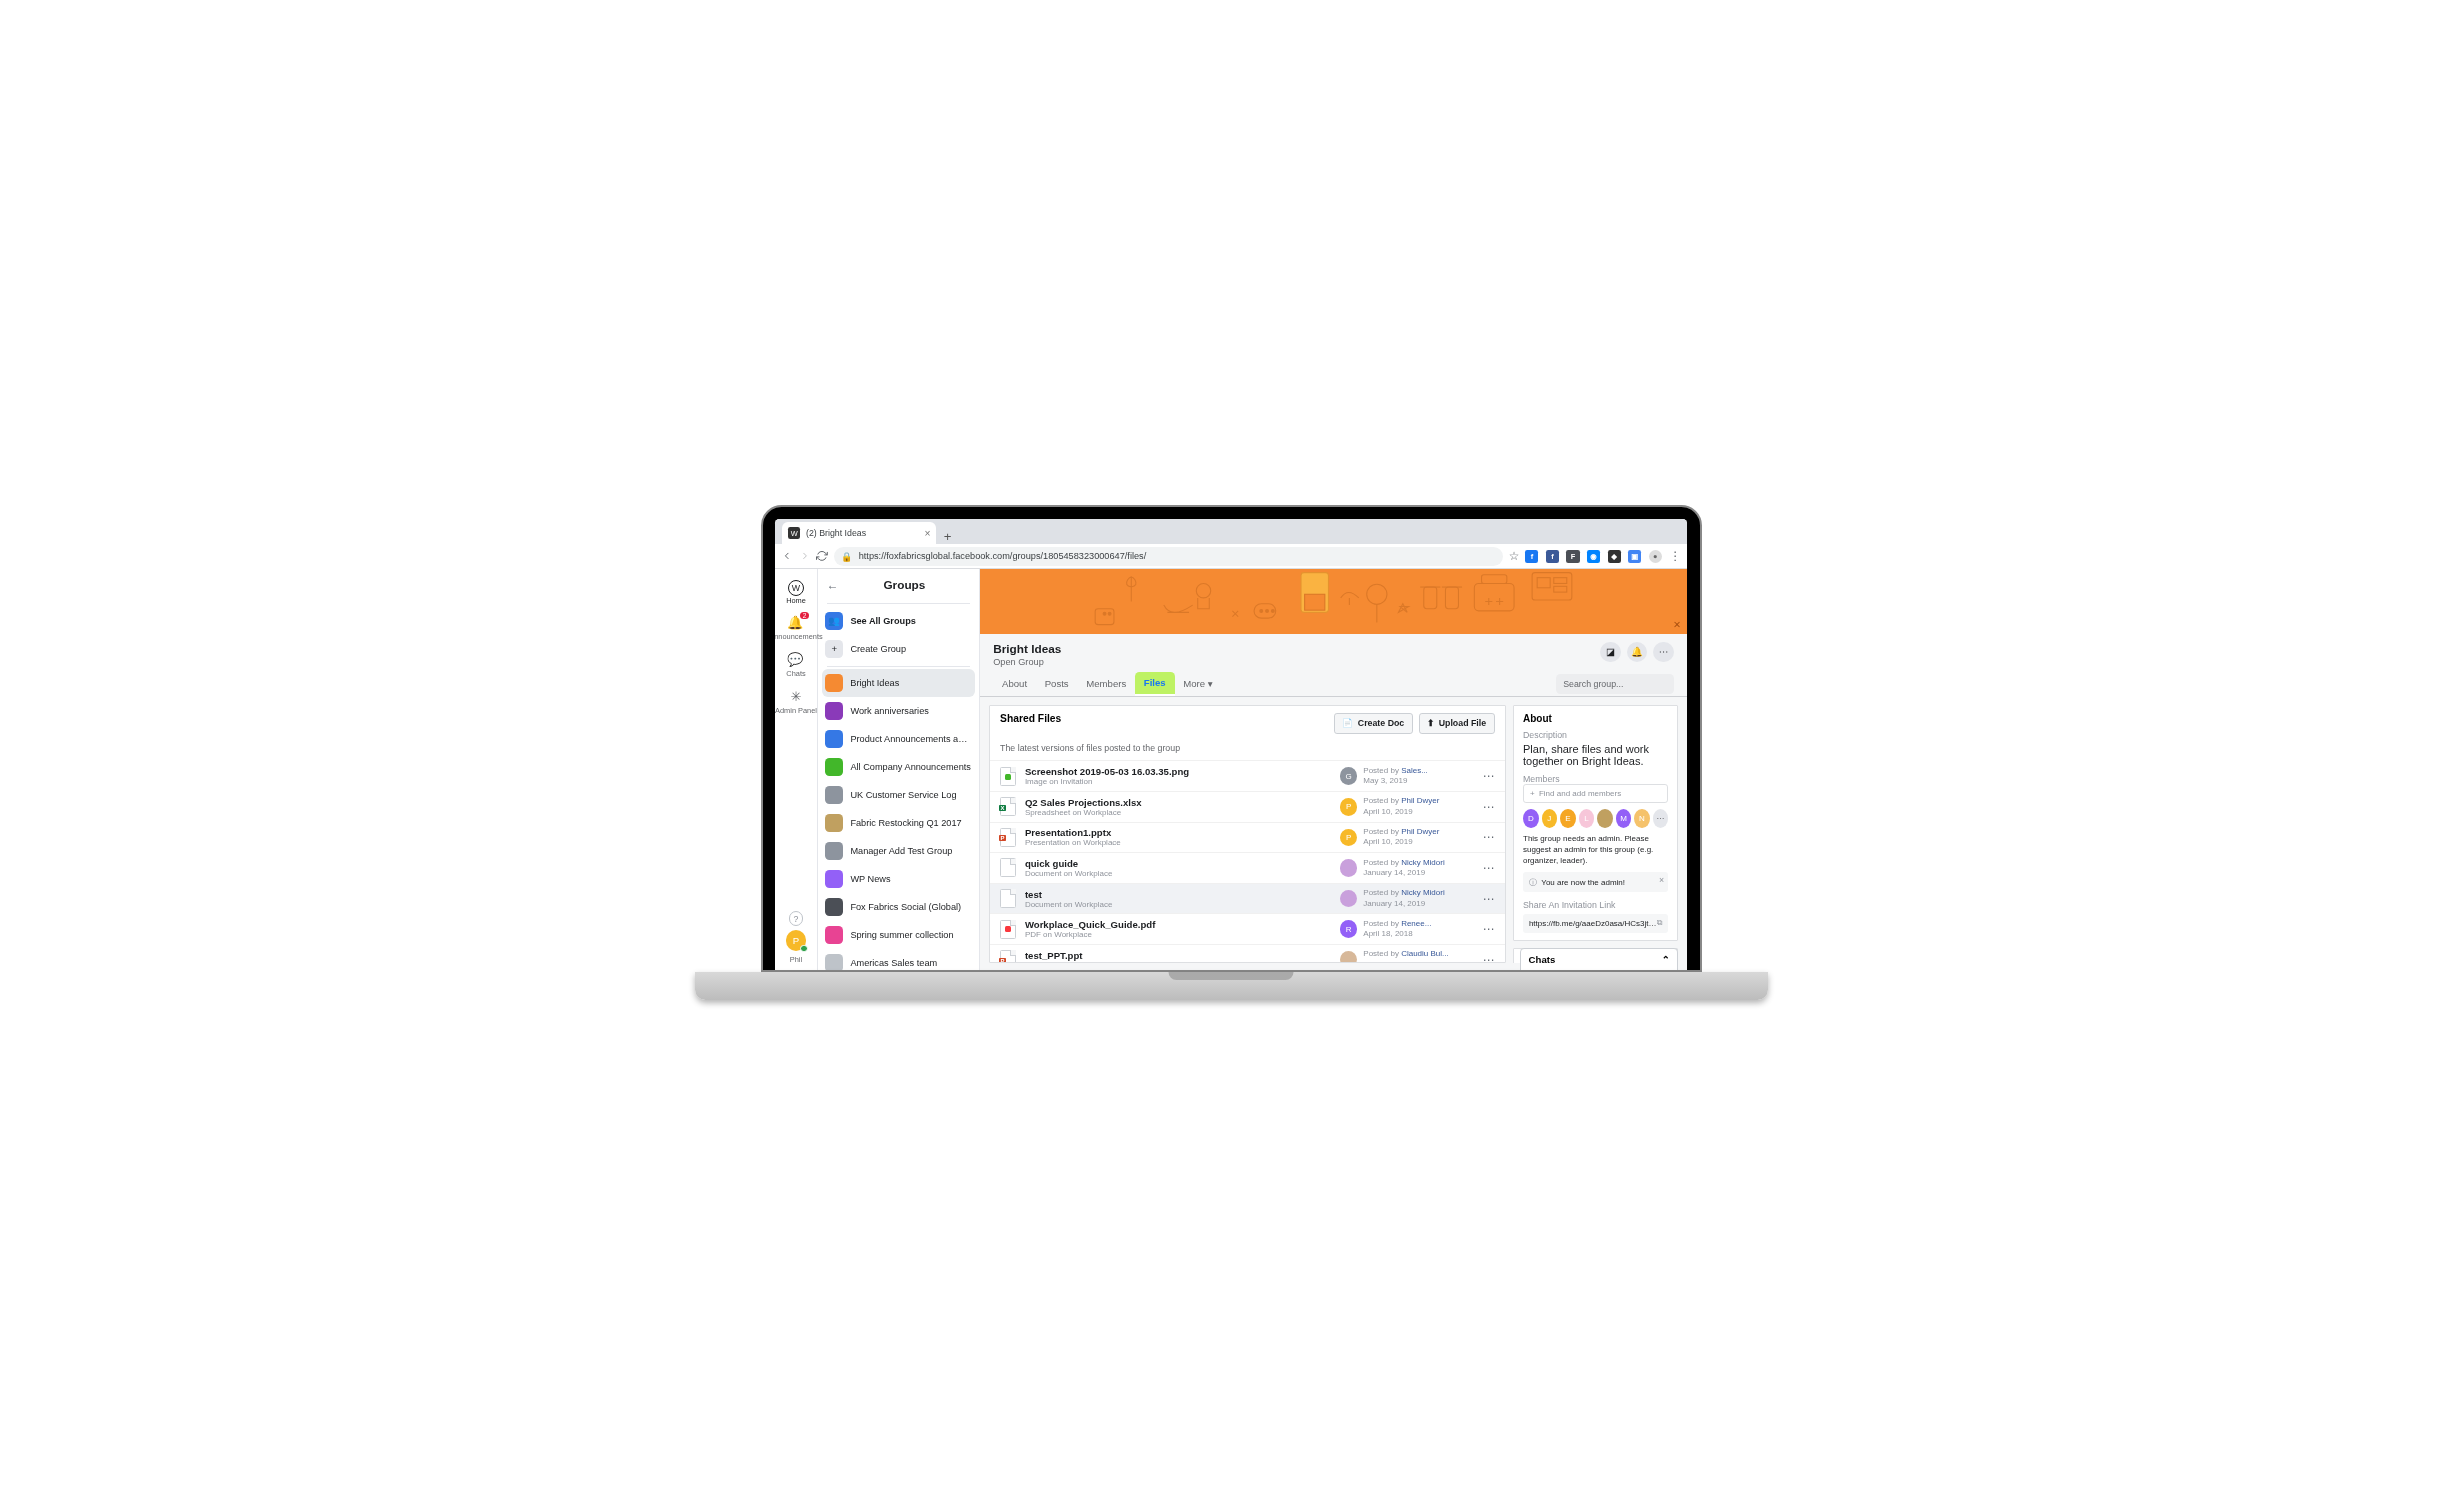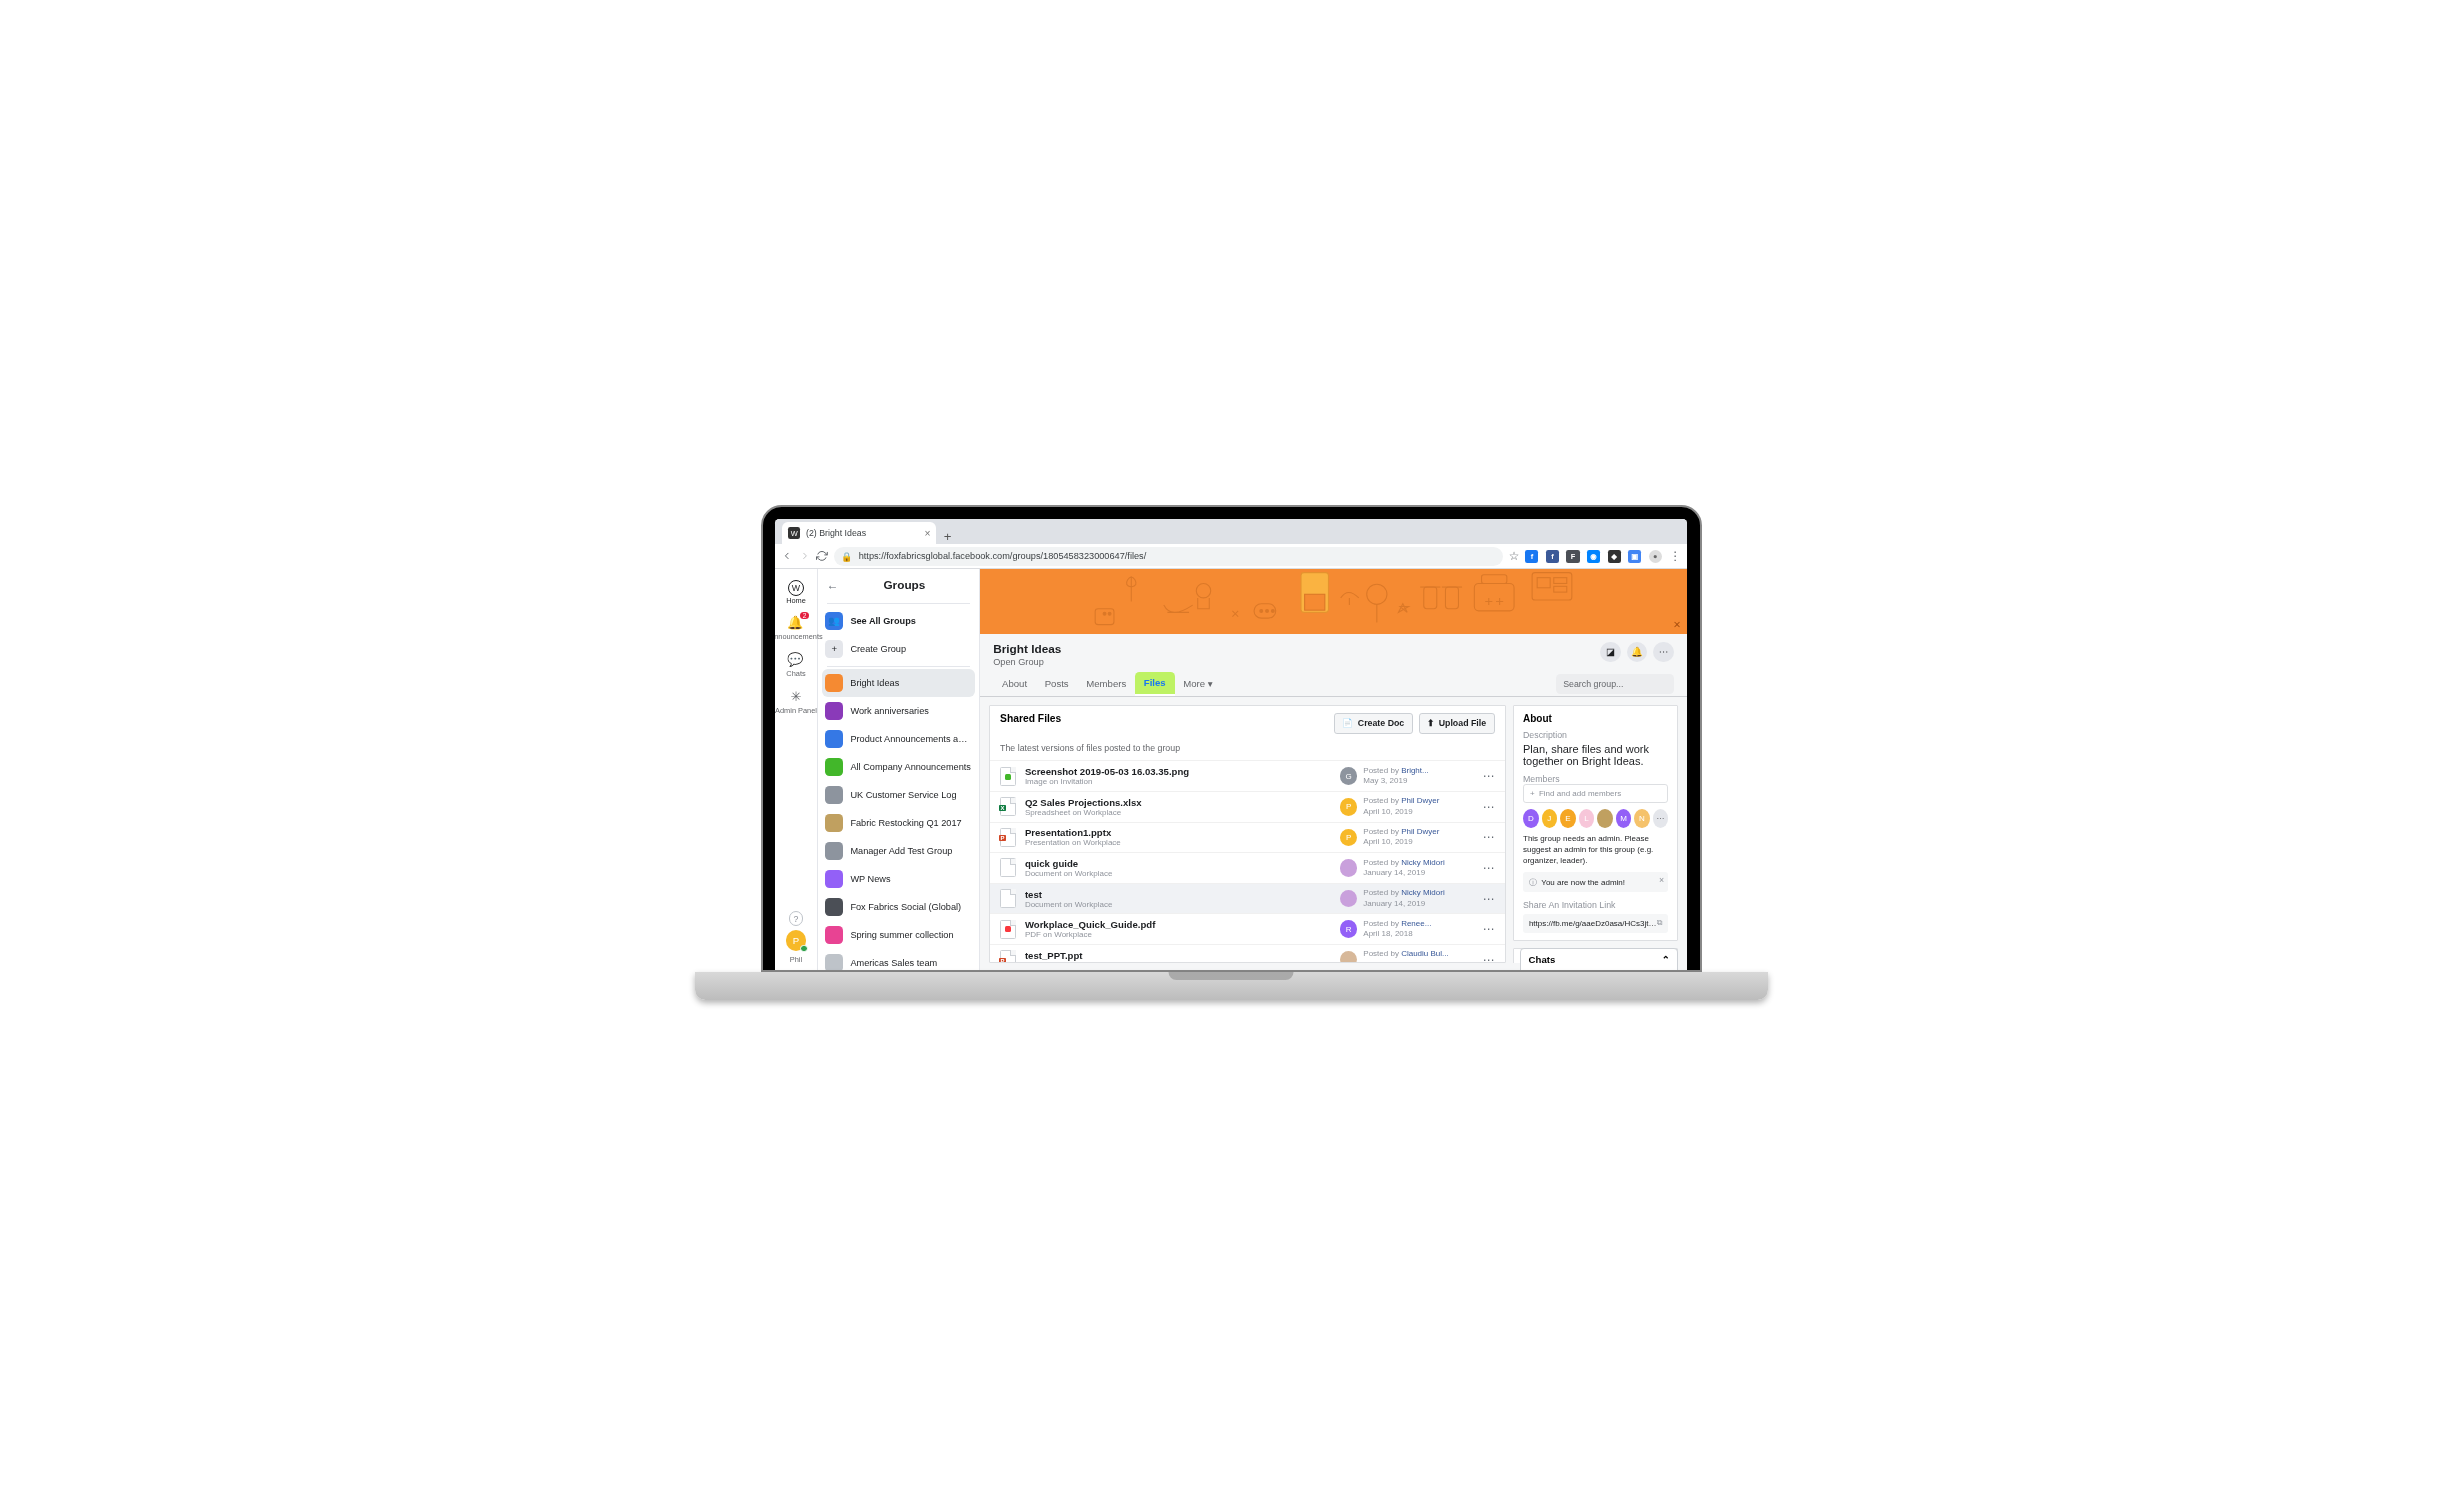--- a/index.html
+++ b/index.html
@@ -327,21 +327,21 @@
                       <div class="corner"></div>
                       <span class="tag" style="background:#42b72a;width:5.9px;height:5.9px;border-radius:1.5px;left:4.4px;top:5.9px"></span>
                     </div>
     <div class="fmain">
                       <div class="fname">Screenshot 2019-05-03 16.03.35.png</div>
                       <div class="fsub">Image on Invitation</div>
                     </div>
     <div class="fposter">
                       <div class="avatar" style="background:#8d949e">G</div>
                       <div class="pinfo">
-                        <div><span class="by">Posted by </span><span class="who">Bright...</span></div>
+                        <div><span class="by">Posted by </span><span class="who">Sales...</span></div>
                         <div class="when">May 3, 2019</div>
                       </div>
                     </div>
     <div class="dots">⋯</div>
                   </div>
                   <div class="row">
     <div class="ficon">
                       <div class="corner"></div>
                       <span class="tag" style="background:#107c41">X</span>
                     </div>

